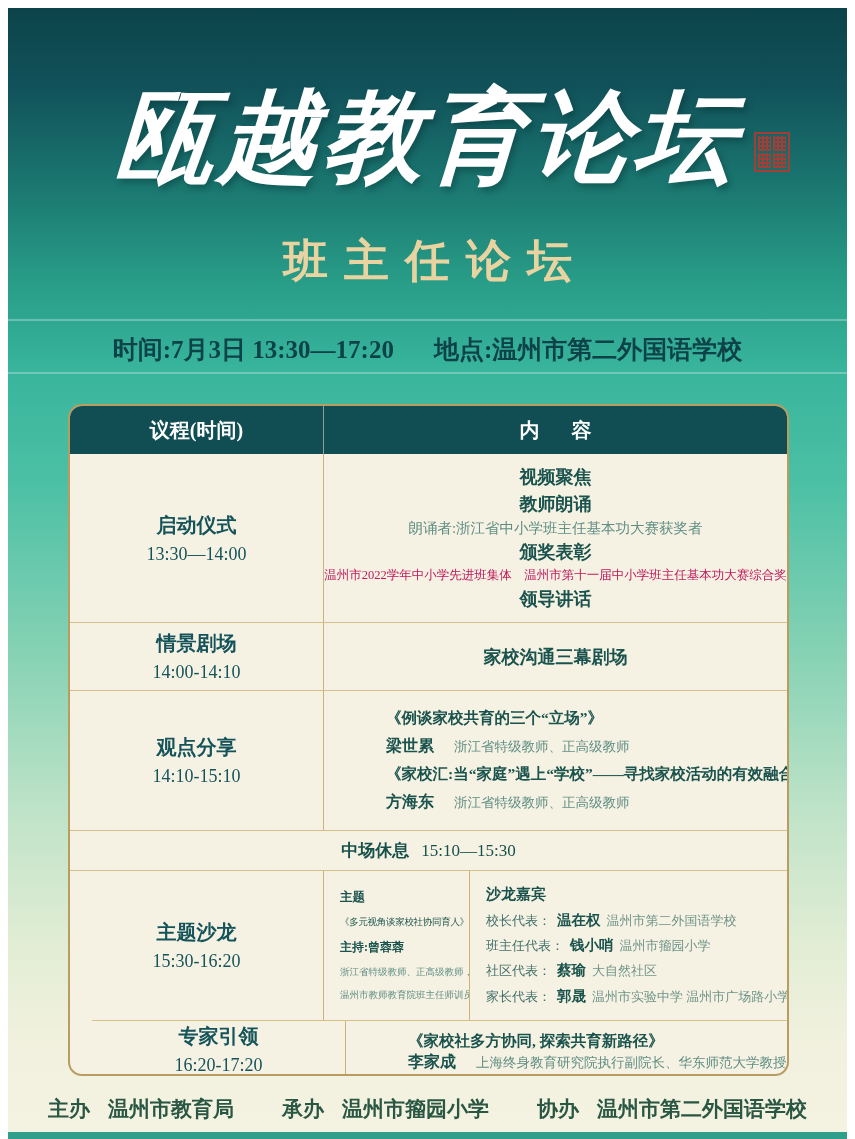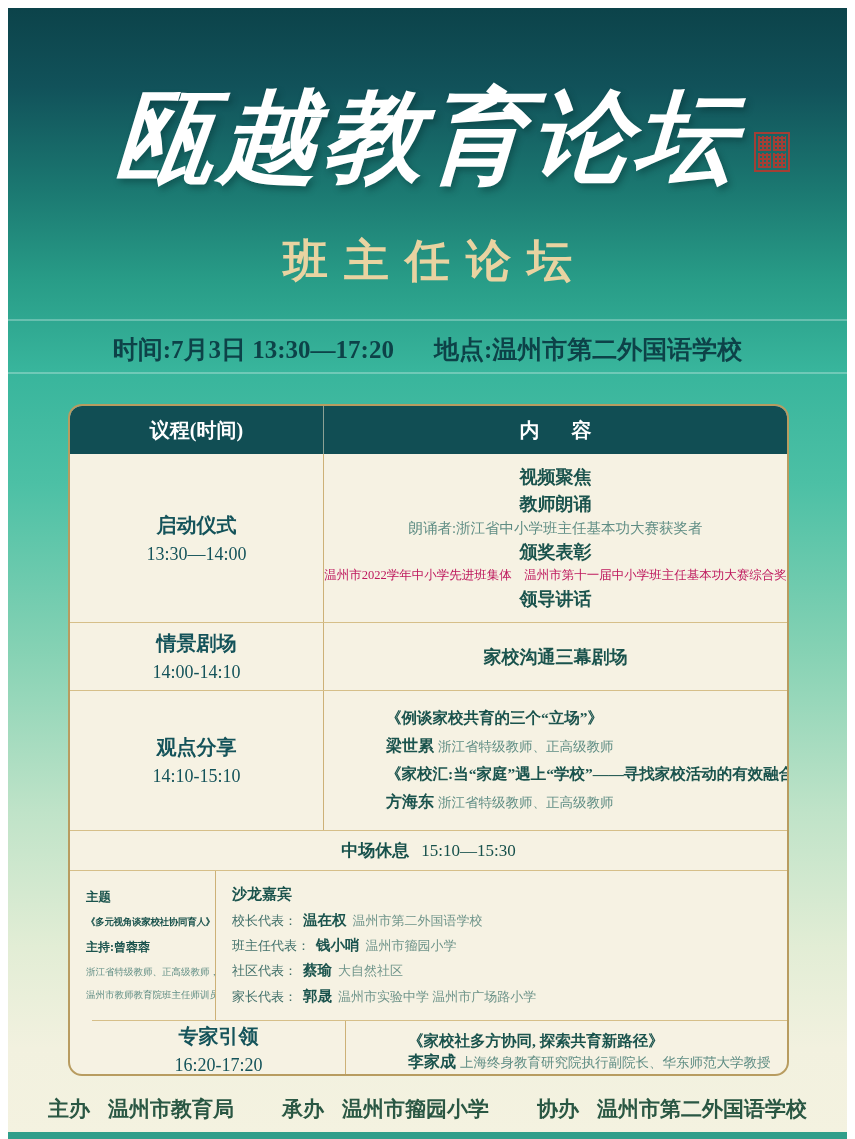--- a/index.html
+++ b/index.html
@@ -49,34 +49,34 @@
   .a-time{font-size:18px;color:#14535a;}
   .cell-content{flex:1;min-width:0;box-sizing:border-box;}
   .col-center{display:flex;flex-direction:column;align-items:center;
     justify-content:space-evenly;padding:8px 6px;}
   .col-left{display:flex;flex-direction:column;justify-content:space-evenly;
     padding:10px 6px 10px 62px;}
   .b{font-size:18px;font-weight:700;color:#1a534d;}
   .l{font-size:14.5px;color:#5f8d84;white-space:nowrap;}
   .l-sm{font-size:12.5px;color:#be185d;white-space:nowrap;}
   .talk-title{font-size:15.5px;font-weight:700;color:#1a534d;white-space:nowrap;}
-  .speaker-line{display:flex;align-items:baseline;gap:4px;white-space:nowrap;}
+  .speaker-line{display:flex;align-items:baseline;gap:20px;white-space:nowrap;}
   .speaker{font-size:16px;font-weight:700;color:#1a534d;}
   .speaker-desc{font-size:13.5px;color:#5f8d84;}
   .single-center{display:flex;align-items:center;justify-content:center;}
   .break-cell{flex:1;display:flex;align-items:center;justify-content:center;gap:12px;
     color:#16504b;}
   .break-label{font-size:17px;font-weight:700;}
   .break-time{font-size:17px;}
   
   .salon-theme{width:146px;border-right:1px solid #cdb177;box-sizing:border-box;
     display:flex;flex-direction:column;justify-content:space-evenly;
     padding:8px 2px 8px 16px;overflow:hidden;}
   .theme-h{font-size:12.5px;font-weight:700;color:#1a534d;}
-  .theme-title{font-size:9.5px;font-weight:700;color:#1a534d;white-space:nowrap;letter-spacing:-.3px;}
+  .theme-title{font-size:9.5px;font-weight:400;color:#1a534d;white-space:nowrap;letter-spacing:-.3px;}
   .theme-host{font-size:12px;font-weight:700;color:#1a534d;}
   .theme-desc{font-size:9.5px;color:#5f8d84;white-space:nowrap;}
   .salon-guests{flex:1;min-width:0;display:flex;flex-direction:column;
     justify-content:space-evenly;padding:8px 20px 8px 16px;}
   .guest-h{font-size:15px;font-weight:700;color:#1a534d;}
   .guest-line{display:flex;align-items:baseline;gap:6px;white-space:nowrap;}
   .guest-role{font-size:13px;color:#41706a;}
   .guest-name{font-size:14.5px;font-weight:700;color:#1a534d;}
   .guest-org{font-size:13px;color:#6e948a;}
   
@@ -162,20 +162,24 @@
     </div>
 
     <div class="trow r4">
       <div class="break-cell">
         <span class="break-label">中场休息</span>
         <span class="break-time">15:10—15:30</span>
       </div>
     </div>
 
     <div class="trow r5">
+      <div class="cell-agenda">
+        <div class="a-name">主题沙龙</div>
+        <div class="a-time">15:30-16:20</div>
+      </div>
       <div class="cell-content" style="display:flex;">
         <div class="salon-theme">
           <div class="theme-h">主题</div>
           <div class="theme-title">《多元视角谈家校社协同育人》</div>
           <div class="theme-host">主持:曾蓉蓉</div>
           <div class="theme-desc">浙江省特级教师、正高级教师，</div>
           <div class="theme-desc">温州市教师教育院班主任师训员</div>
         </div>
         <div class="salon-guests">
           <div class="guest-h">沙龙嘉宾</div>

